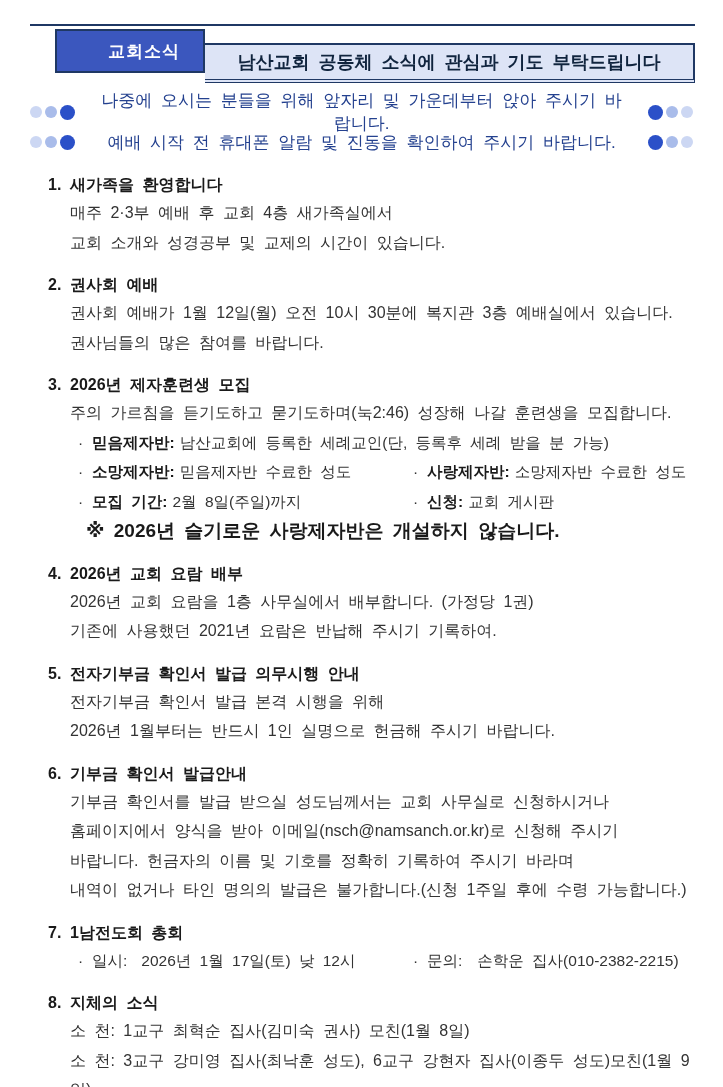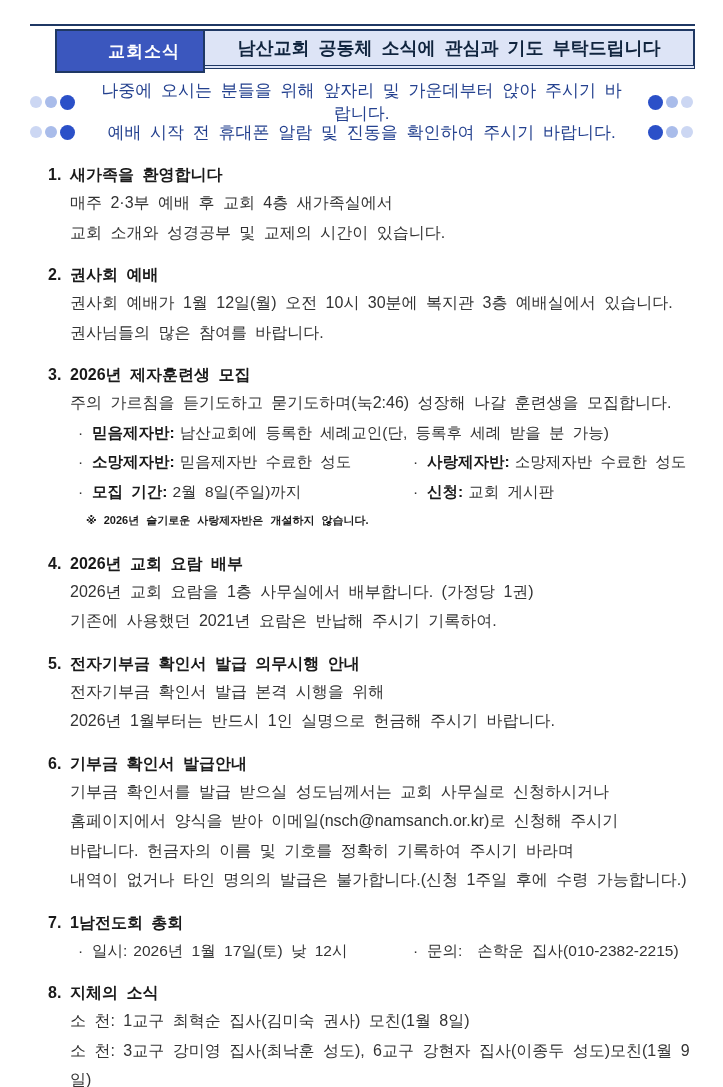--- a/index.html
+++ b/index.html
@@ -10,21 +10,21 @@
   }
   
   .hdr{margin:24px 28px 0 30px;border-top:2px solid #1f3864;}
   .hdr-row{display:flex;align-items:flex-start;margin-top:3px;padding-left:25px;}
   .hdr-tag{
     background:#3b57be;border:2px solid #1f3864;color:#ffffff;
     width:118px;height:40px;display:flex;align-items:center;justify-content:center;
     font-weight:bold;font-size:17px;letter-spacing:1px;padding-left:28px;
   }
   .hdr-title{
-    flex:1;height:34px;margin-top:0;background:#dde4f6;
+    flex:1;height:34px;margin-top:14px;background:#dde4f6;
     border-top:2px solid #1f3864;border-right:2px solid #1f3864;
     border-bottom:4px double #1f3864;
     display:flex;align-items:center;justify-content:center;
     color:#10243e;font-weight:bold;font-size:18px;word-spacing:4px;
   }
   
   .notices{margin:14px 30px 0 30px;}
   .notice-row{display:flex;align-items:center;height:30px;}
   .dots{display:flex;align-items:center;gap:3px;width:64px;}
   .dots.right{justify-content:flex-end;}
@@ -41,21 +41,21 @@
   .section{margin-top:15px;}
   .sec-title{display:flex;font-weight:bold;font-size:16px;color:#1a1a1a;line-height:26px;word-spacing:4px;}
   .sec-num{width:22px;flex:none;}
   .sec-body{padding-left:22px;}
   .sec-line{font-size:16px;line-height:29.5px;color:#333333;word-spacing:4px;}
   .item-row{display:flex;font-size:15.5px;line-height:29.5px;color:#333333;word-spacing:4px;padding-left:8px;}
   .item-col{display:flex;}
   .item-col.w1{width:335px;flex:none;}
   .bullet{width:14px;flex:none;}
   b.lbl{color:#1a1a1a;margin-right:5px;}
-  .note-line{font-weight:bold;font-size:11px;line-height:29.5px;color:#1a1a1a;padding-left:16px;word-spacing:4px;}
+  .note-line{font-weight:bold;font-size:19px;line-height:29.5px;color:#1a1a1a;padding-left:16px;word-spacing:4px;}
 </style>
 </head>
 <body>
 
 <div class="page">
 
   <div class="hdr">
     <div class="hdr-row">
       <div class="hdr-tag">교회소식</div>
       <div class="hdr-title">남산교회 공동체 소식에 관심과 기도 부탁드립니다</div>
@@ -192,21 +192,21 @@
 
     <div class="section">
       <div class="sec-title">
         <span class="sec-num">7.</span>
         <span>1남전도회 총회</span>
       </div>
       <div class="sec-body">
         <div class="item-row">
           <span class="item-col w1">
             <span class="bullet">·</span>
-            <span style="margin-right:6px">일시:</span>
+            <span style="margin-right:14px">일시:</span>
             <span>2026년 1월 17일(토) 낮 12시</span>
           </span>
           <span class="item-col">
             <span class="bullet">·</span>
             <span style="margin-right:15px">문의:</span>
             <span>손학운 집사(010-2382-2215)</span>
           </span>
         </div>
       </div>
     </div>

